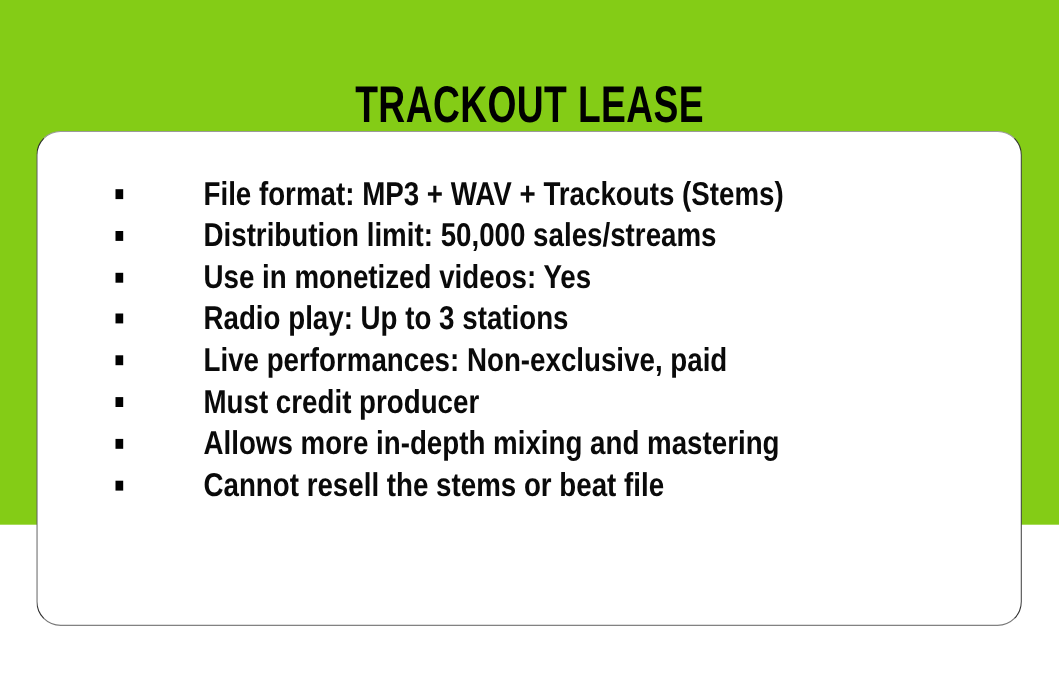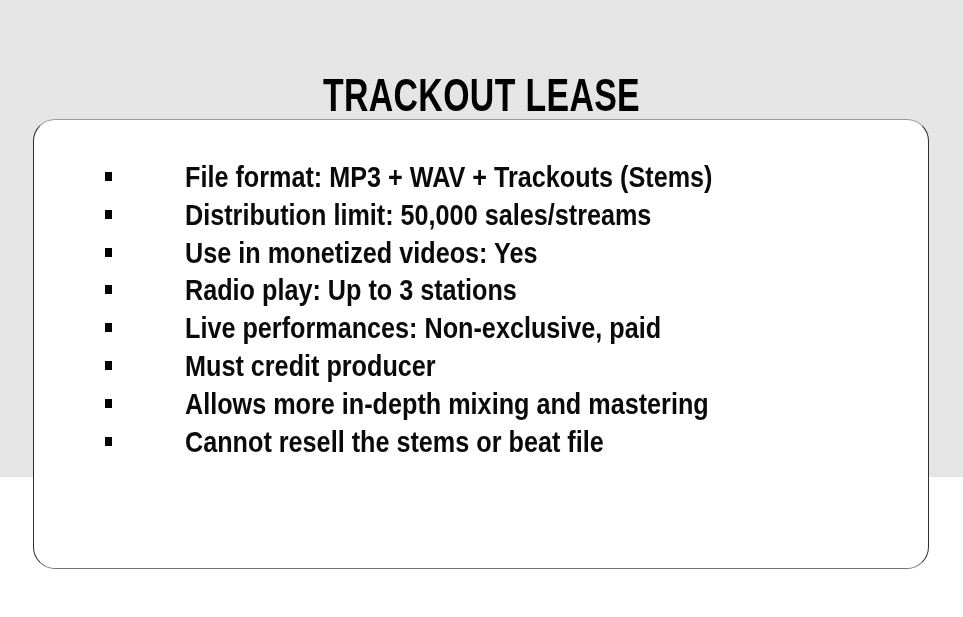--- a/index.html
+++ b/index.html
@@ -11,21 +11,21 @@
     height: 617px;
     background: #ffffff;
     font-family: "Liberation Sans", sans-serif;
     overflow: hidden;
   }
 
   .slide {
     position: relative;
     width: 963px;
     height: 477px;
-    background: #e5e5e5;
+    background: #84cc16;
   }
 
   
   .slide-title {
     position: absolute;
     top: 36px;
     left: 0;
     width: 963px;
     text-align: center;
     font-family: "Liberation Sans Narrow", "Liberation Sans", sans-serif;

